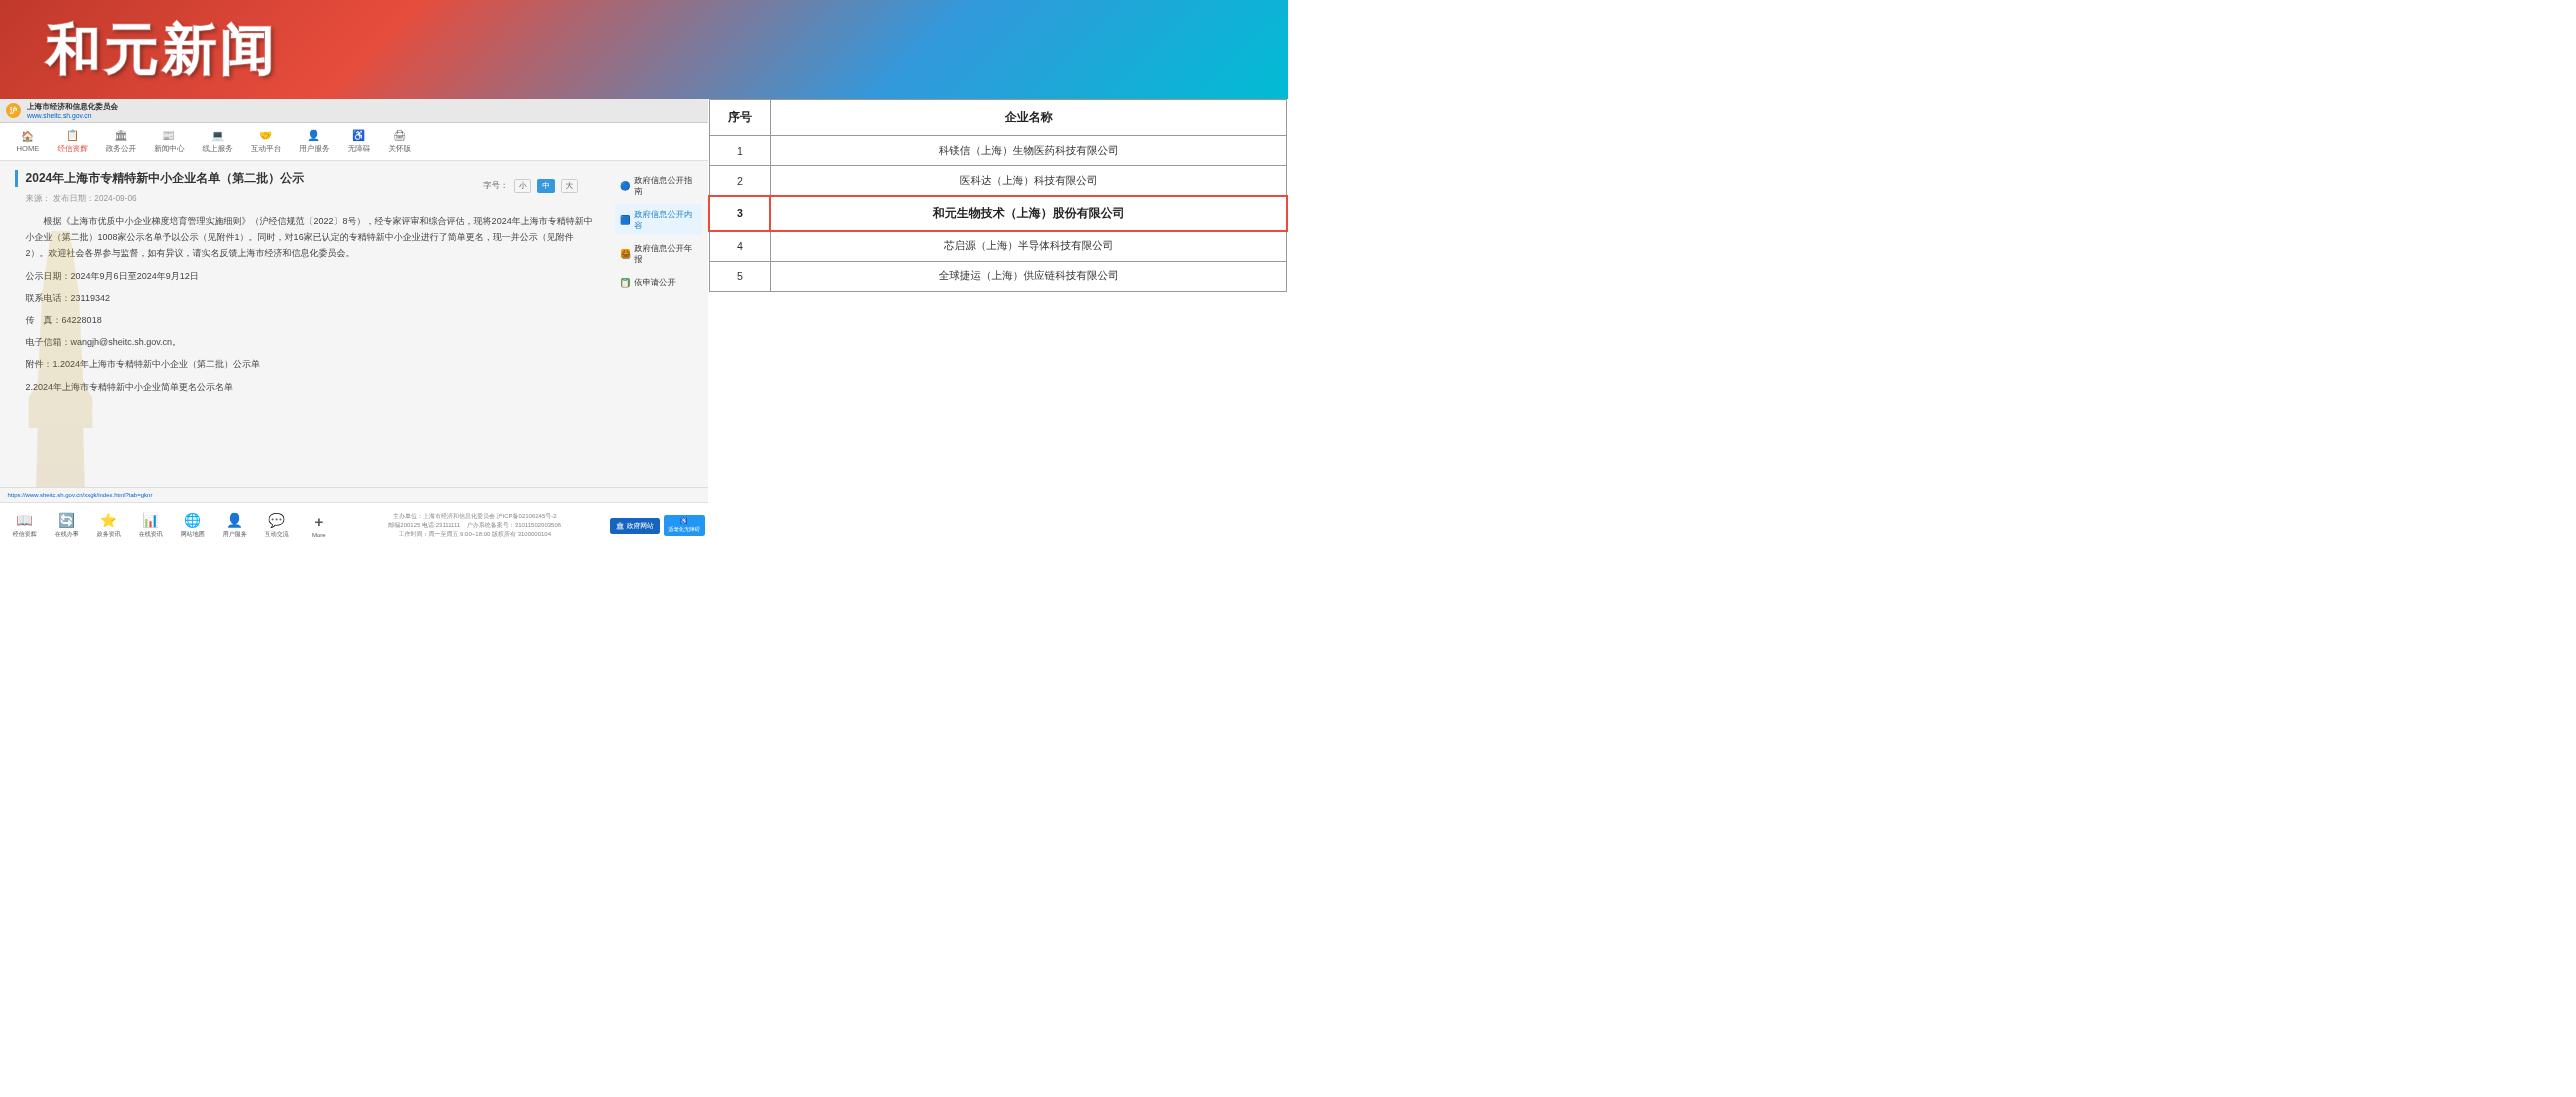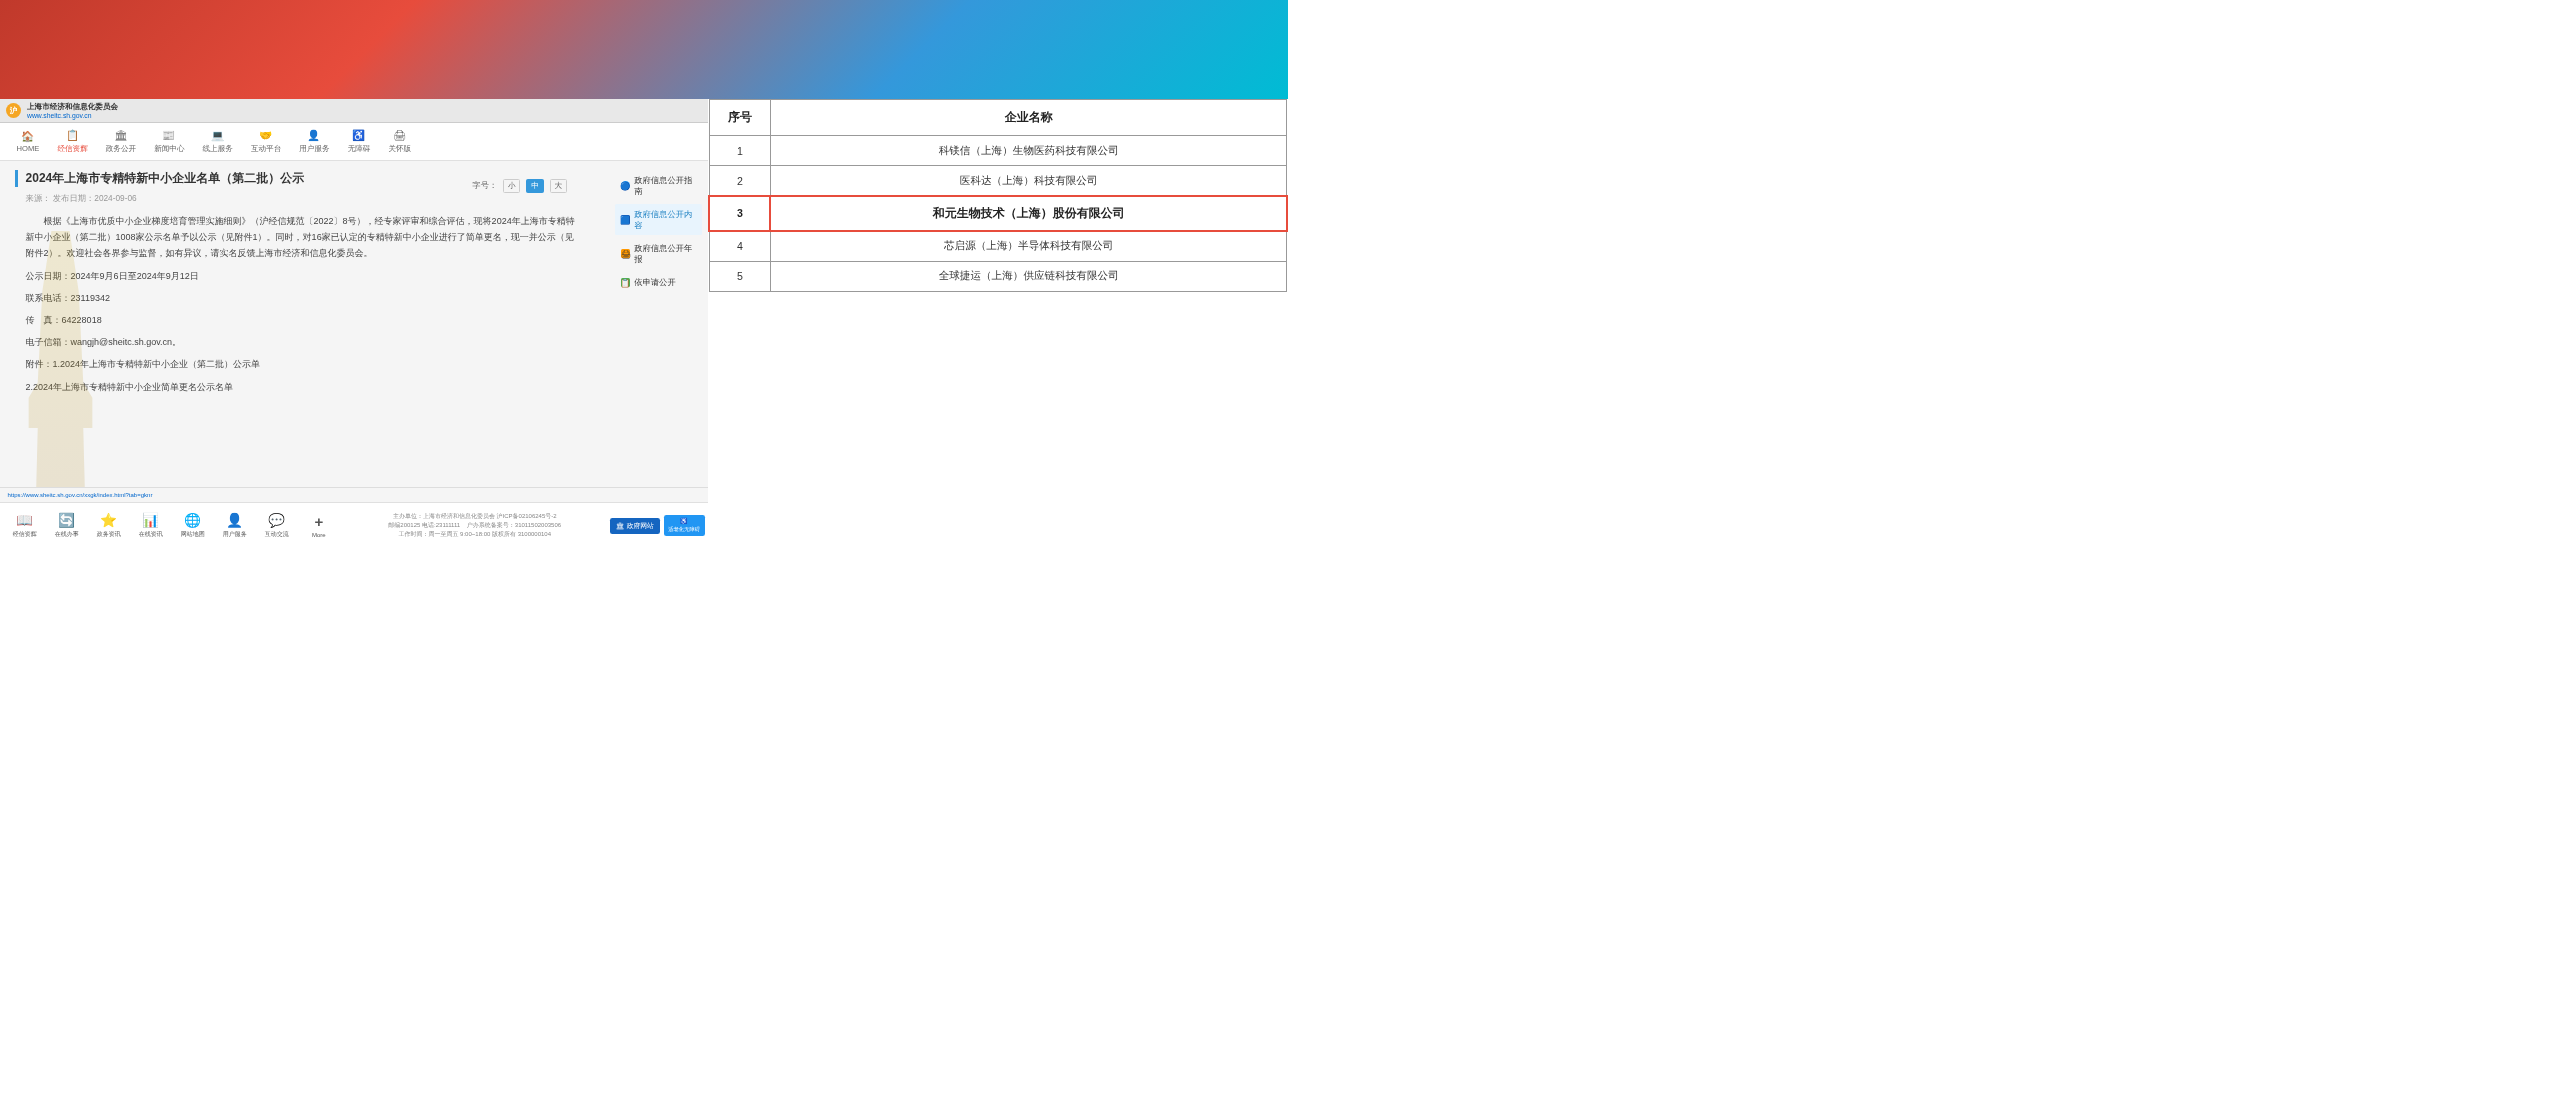--- a/index.html
+++ b/index.html
@@ -175,21 +175,21 @@
     }
     .font-btn.active {
       background: #3498db;
       color: white;
       border-color: #3498db;
     }
 
     
     .content-wrapper {
       display: flex;
-      gap: 20px;
+      gap: 9px;
       height: calc(100% - 62px);
     }
     .content-left {
       flex: 1;
       overflow-y: auto;
       padding: 9px 7.6px 9px 15px;
       position: relative;
     }
     .content-right {
       width: 99px;
@@ -314,20 +314,21 @@
 
     .table-wrapper {
       flex: 1;
       overflow-y: auto;
     }
   </style>
 </head>
 <body>
 
 <div class="header-banner">
+  <span class="header-title-cn">和元新闻</span>
 </div>
 
 <div class="main-content">
 
   <div class="browser-section">
 
     <div class="browser-nav">
       <div class="browser-logo">
         <span>沪</span>
       </div>

